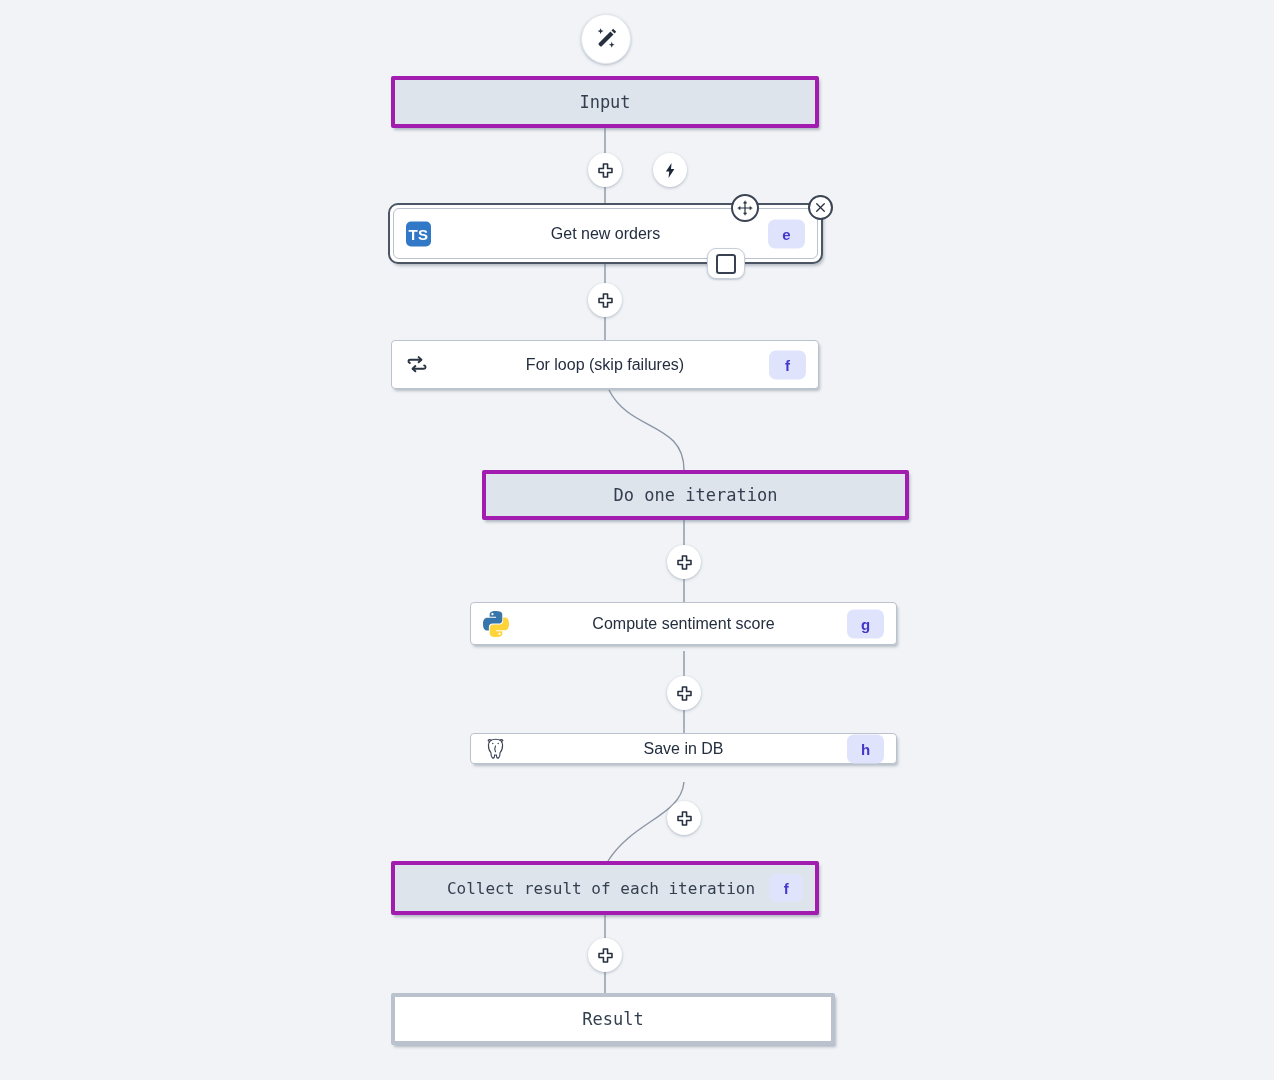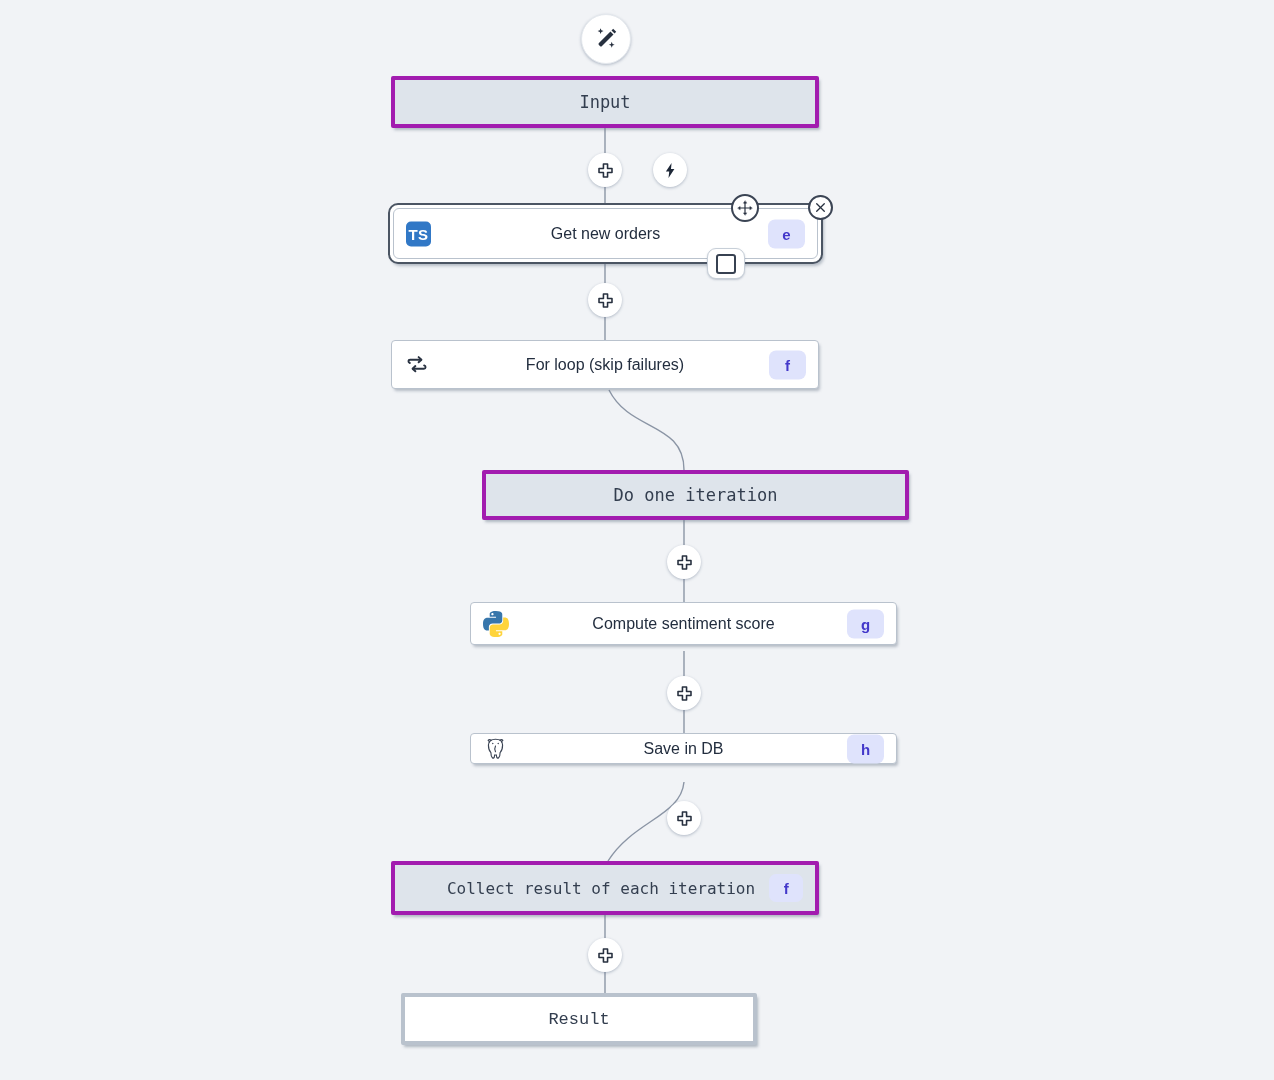--- a/index.html
+++ b/index.html
@@ -241,17 +241,17 @@
   </div>
 
   <div class="circle circle--plus" style="left:588px; top:938px;">
     <span style="display:flex;">
       <svg width="19" height="19" viewBox="0 0 24 24">
           <path d="M9.4 3.8h5.2v5.6h5.6v5.2h-5.6v5.6H9.4v-5.6H3.8V9.4h5.6z" fill="#fff" stroke="#27303f" stroke-width="2" stroke-linejoin="round"></path>
         </svg>
     </span>
   </div>
 
-  <div class="vbox vbox--white" style="left:401px; top:993px; width:356px; height:52px;font-family:Liberation Mono, monospace;">
+  <div class="vbox vbox--white" style="left:391px; top:993px; width:444px; height:52px;">
     <span>Result</span>
   </div>
 
 </div>
 
 </body></html>

